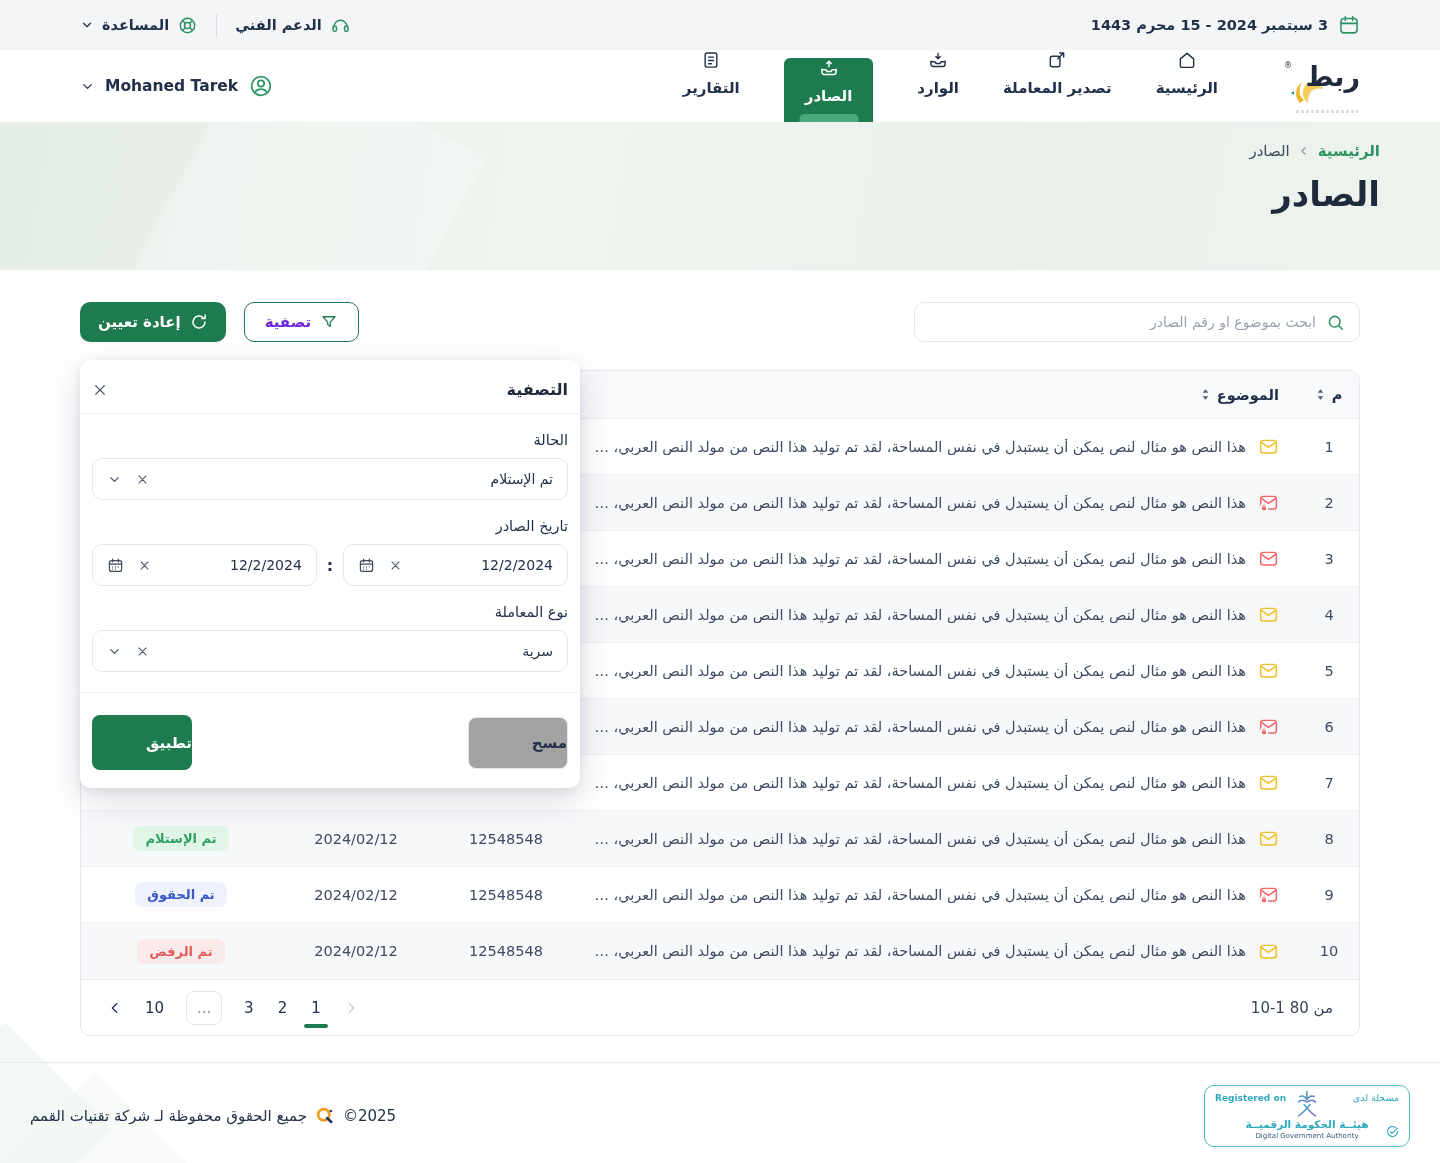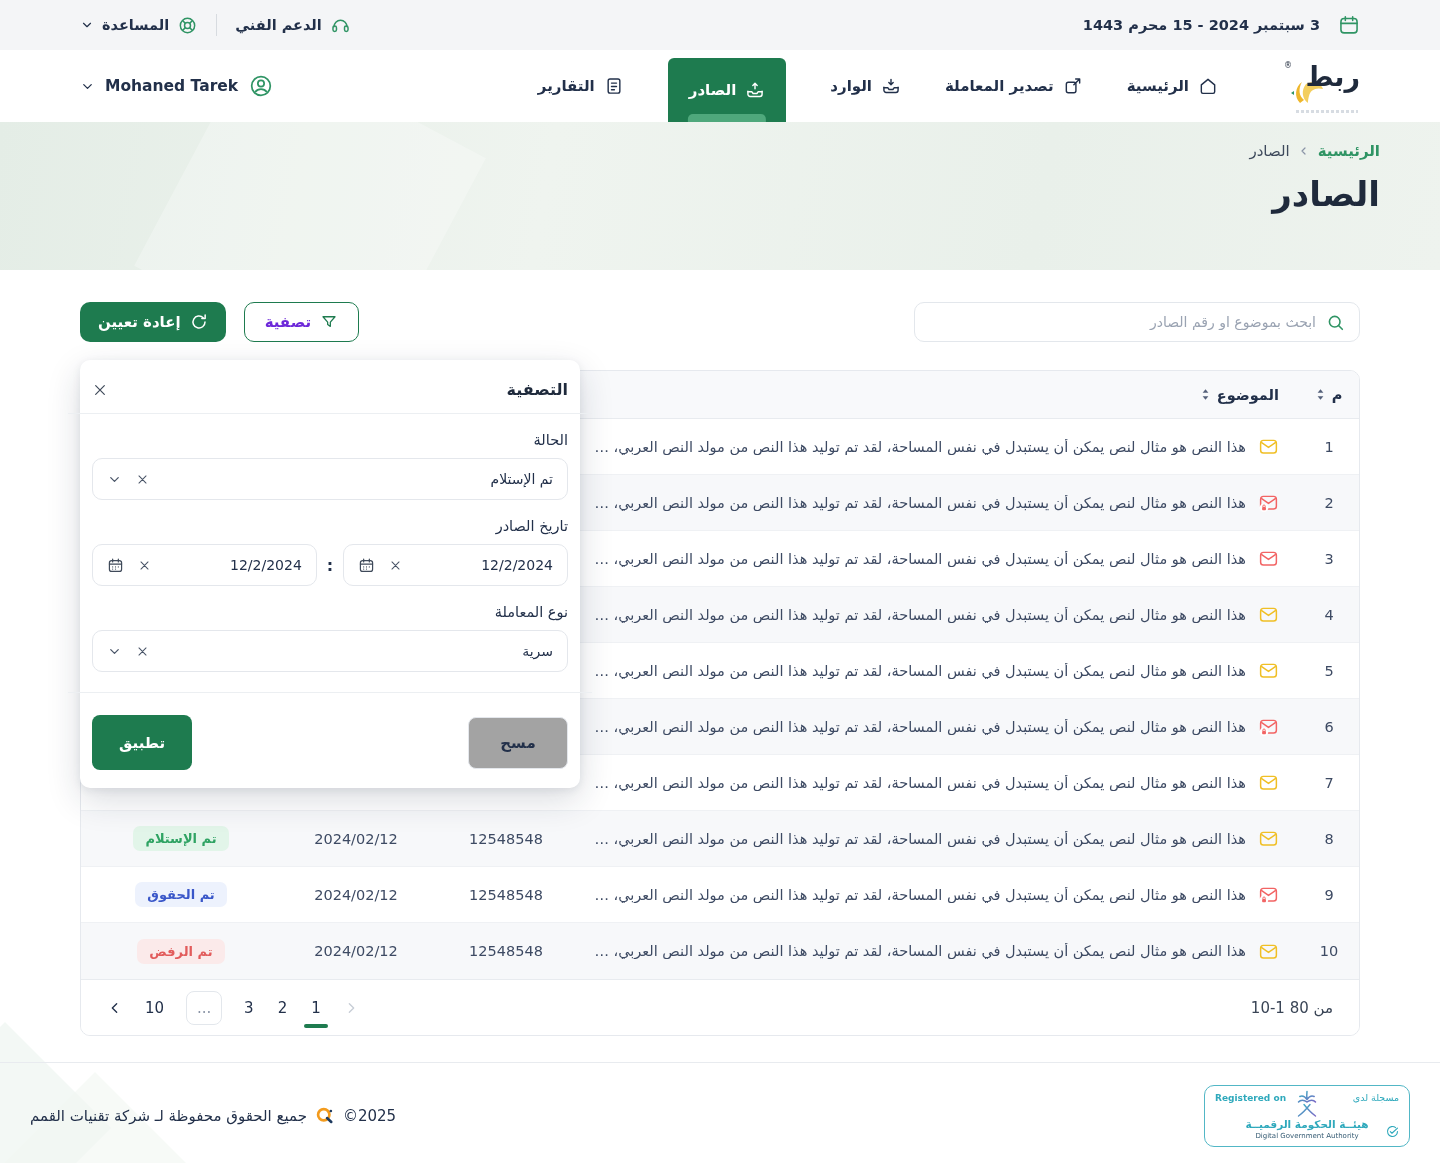--- a/index.html
+++ b/index.html
@@ -12,40 +12,40 @@
     position:relative;
   }
   svg { display:block; }
 
   
   .topbar {
     height:50px; background:#F4F5F7;
     display:flex; align-items:center; justify-content:space-between;
     padding:0 80px; font-size:14.5px;
   }
-  .topbar-date { display:flex; align-items:center; gap:18px; font-weight:700; color:#22304A;margin-left:23px; }
+  .topbar-date { display:flex; align-items:center; gap:10px; font-weight:700; color:#22304A;margin-left:23px; }
   .topbar-links { display:flex; align-items:center; gap:18px; }
   .topbar-link { display:flex; align-items:center; gap:8px; font-weight:600; color:#22304A; cursor:pointer; }
   .topbar-sep { width:1px; height:22px; background:#D7DBE0; }
 
   
   .navbar {
     height:72px; background:#fff;
     display:flex; align-items:stretch; justify-content:space-between;
     padding:0 80px; position:relative; z-index:5;
   }
   .brand { display:flex; align-items:center; }
   .brand-mark { position:relative; width:78px; height:54px; }
   .brand-blob { position:absolute; right:34px; bottom:6px; }
   .brand-text { position:absolute; right:0; top:2px; font-size:27px; font-weight:700; color:#1F2A3C; letter-spacing:-1px; }
   .brand-reg { position:absolute; left:2px; top:2px; font-size:8px; color:#1F2A3C; }
   .brand-tagline { position:absolute; right:2px; bottom:0; width:62px; height:3px;
     background:repeating-linear-gradient(90deg,#C6CDD6 0 3px,transparent 3px 5px); opacity:.7; }
   .nav-items { display:flex; align-items:stretch; gap:44px; margin-left:auto; margin-right:64px; }
-  .nav-item { display:flex; align-items:center; gap:9px; font-size:15px; font-weight:600; color:#22304A; cursor:pointer; }
+  .nav-item { display:flex; align-items:center; gap:9px; font-size:15px; font-weight:600; color:#22304A; cursor:pointer;flex-direction:column; }
   .nav-item.active {
     background:#1E7B4F; color:#fff; align-self:flex-end;
     height:64px; padding:0 21px; border-radius:6px 6px 0 0; position:relative;
   }
   .nav-item.active .tab-pill {
     position:absolute; bottom:0; left:50%; transform:translateX(-50%);
     width:66%; height:8px; background:#4FA87C; border-radius:5px 5px 0 0;
   }
   .nav-user { display:flex; align-items:center; gap:10px; font-size:15.5px; font-weight:600; cursor:pointer; }
 
@@ -70,21 +70,21 @@
   .toolbar { display:flex; align-items:center; justify-content:space-between; }
   .search-box {
     width:446px; height:40px; border:1px solid #E3E7EC; border-radius:10px; background:#fff;
     display:flex; align-items:center; gap:10px; padding:0 14px;
   }
   .search-box input {
     border:none; outline:none; flex:1; font-family:inherit; font-size:14px; color:#22304A; background:transparent;
   }
   .search-box input::placeholder { color:#9AA3B2; }
   .toolbar-btns { display:flex; align-items:center; gap:18px; }
-  .btn { display:flex; align-items:center; gap:9px; justify-content:center; border-radius:10px; font-family:inherit; font-size:15px; font-weight:600; cursor:pointer; }
+  .btn { display:flex; align-items:center; gap:9px; justify-content:flex-start; border-radius:10px; font-family:inherit; font-size:15px; font-weight:600; cursor:pointer; }
   .btn-outline-green { height:40px; padding:0 20px; background:#fff; border:1.5px solid #1E7B4F; color:#6d28d9; }
   .btn-green { height:40px; padding:0 18px; background:#1E7B4F; border:none; color:#fff; }
 
   
   .filter-popup {
     position:absolute; top:90px; left:80px; width:500px;
     background:#fff; border-radius:10px; z-index:30;
     box-shadow:0 12px 34px rgba(25,40,60,.16), 0 2px 8px rgba(25,40,60,.08);
     padding:20px 12px 18px;
   }

